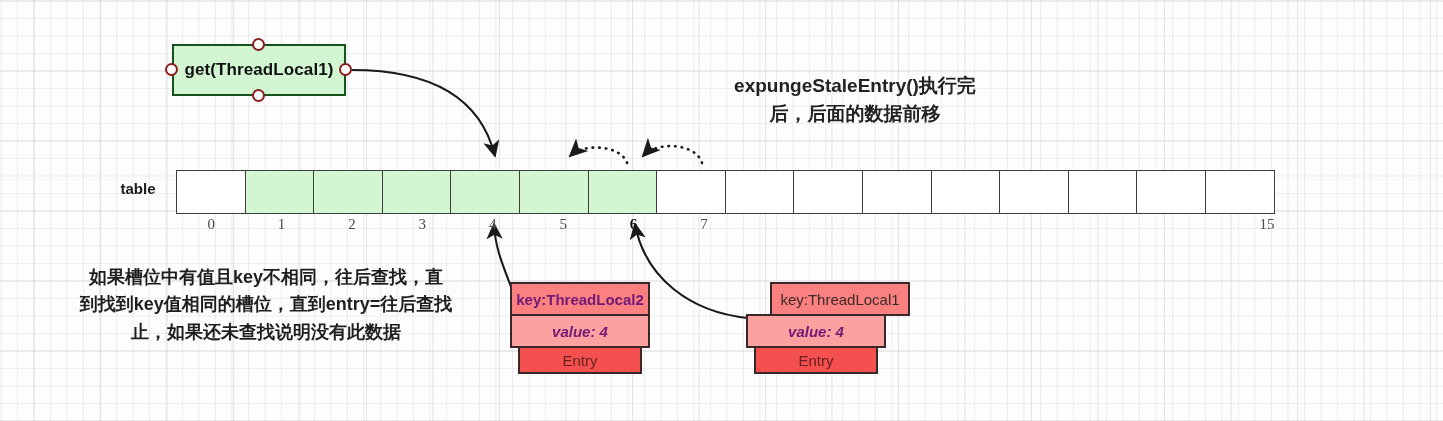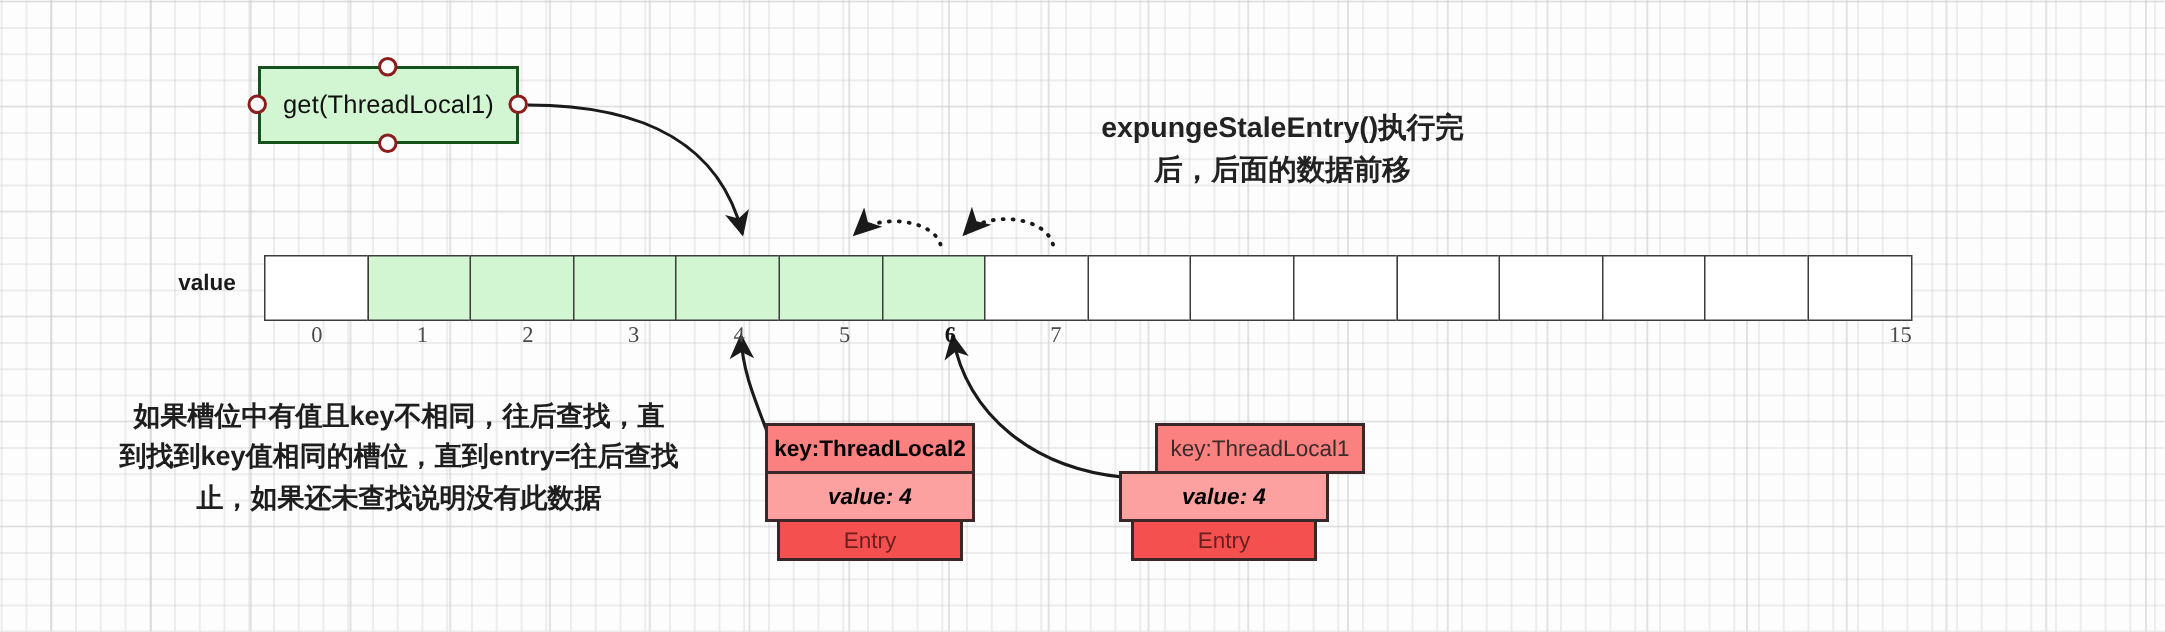--- a/index.html
+++ b/index.html
@@ -21,21 +21,21 @@
     background-position:0.5px 0.5px,0.5px 0.5px,33.5px 0.5px,33.5px 0.5px;
   }
   #svgLayer{position:absolute;left:0;top:0;width:1443px;height:421px;pointer-events:none;}
 
   
   .getbox{
     position:absolute;left:172px;top:44px;width:174px;height:52px;
     background:#d2f5d2;border:2px solid #16521c;
     box-sizing:border-box;
     display:flex;align-items:center;justify-content:center;
-    font-size:17px;color:#111;letter-spacing:.1px;
+    font-size:17px;color:#111;letter-spacing:.1px;font-weight:bold;
   }
   .handle{
     position:absolute;width:13px;height:13px;border-radius:50%;
     background:#fdfdfd;border:2.4px solid #8b1d1d;box-sizing:border-box;
   }
   .h-left{left:165px;top:63px;}
   .h-right{left:339px;top:63px;}
   .h-top{left:252px;top:38px;}
   .h-bot{left:252px;top:89px;}
 
@@ -76,21 +76,21 @@
     position:absolute;left:42px;top:264px;width:448px;
     text-align:center;font-size:18px;font-weight:bold;color:#1e1e1e;
     line-height:1.52;
   }
 
   
   .entrygroup{position:absolute;}
   .erow{
     box-sizing:border-box;border:2px solid #3a2828;
     display:flex;align-items:center;justify-content:center;
-    font-size:15px;color:#000000;
+    font-size:15px;color:#701a75;
   }
   .ekey{background:#fb8080;width:140px;height:34px;font-weight:bold;}
   .ekey.light{font-weight:normal;color:#3a2a2a;margin-left:24px;}
   .eval{background:#fda0a0;width:140px;height:34px;margin-top:-2px;font-weight:bold;font-style:italic;}
   .eentry{
     background:#f4504f;width:124px;height:28px;margin-top:-2px;margin-left:8px;
     color:#6b2020;font-weight:normal;font-size:15px;
   }
   .eg-left{left:510px;top:282px;}
   .eg-right{left:746px;top:282px;}
@@ -127,21 +127,21 @@
   <div class="handle h-left"></div>
   <div class="handle h-right"></div>
   <div class="handle h-top"></div>
   <div class="handle h-bot"></div>
 
   <div class="headline">
     <div>expungeStaleEntry()执行完</div>
     <div>后，后面的数据前移</div>
   </div>
 
-  <div class="table-label">value</div>
+  <div class="table-label">table</div>
 
   <div class="tablerow">
     <div class="cell"></div>
     <div class="cell green"></div>
     <div class="cell green"></div>
     <div class="cell green"></div>
     <div class="cell green"></div>
     <div class="cell green"></div>
     <div class="cell green"></div>
     <div class="cell"></div>

